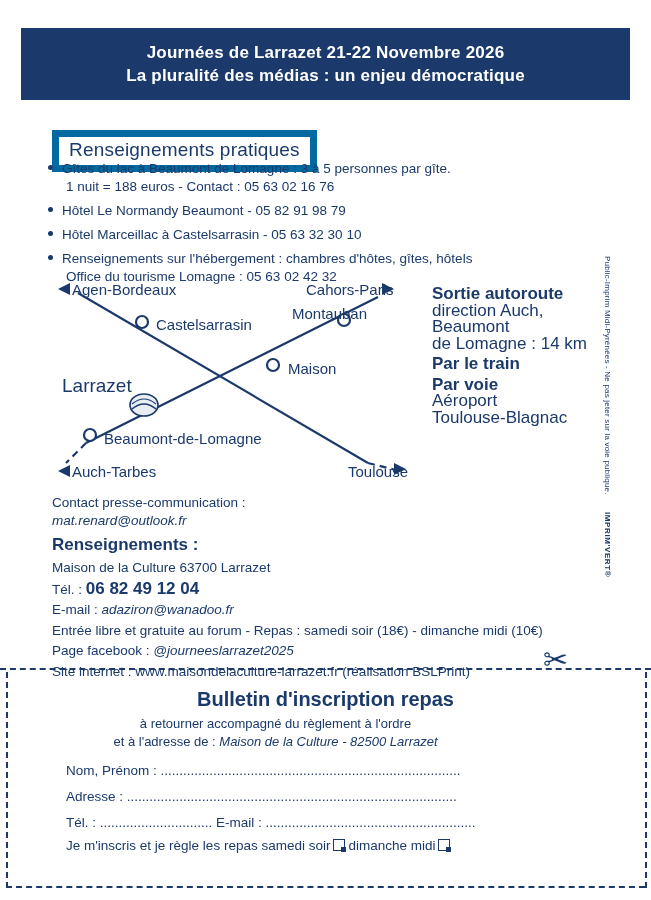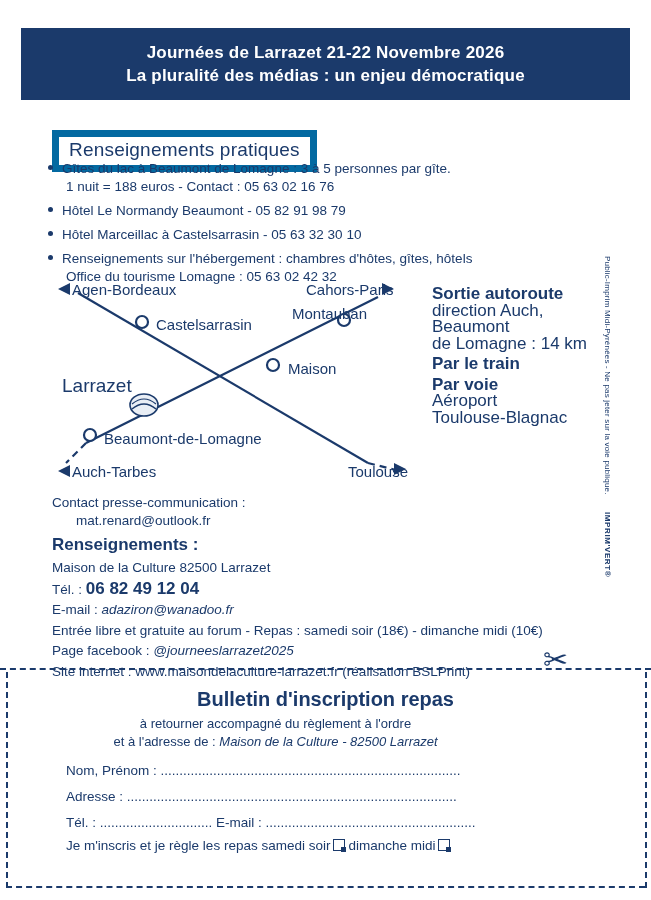--- a/index.html
+++ b/index.html
@@ -145,21 +145,21 @@
   }
   
   .contact-press {
     position: absolute;
     left: 52px;
     top: 494px;
     font-size: 13.5px;
     line-height: 18px;
   }
   .contact-press .mail {
-    margin-left: 24px;
+    font-style: italic;
   }
   .renseignements2 {
     position: absolute;
     left: 52px;
     top: 535px;
     font-size: 17px;
     font-weight: bold;
   }
   .contact-block {
     position: absolute;
@@ -353,21 +353,21 @@
   <div class="side-brand">IMPRIM'VERT®</div>
 
   <div class="contact-press">
     <div>Contact presse-communication :</div>
     <div class="mail">mat.renard@outlook.fr</div>
   </div>
 
   <div class="renseignements2">Renseignements :</div>
 
   <div class="contact-block">
-    <div>Maison de la Culture 82500 Larrazet</div>
+    <div>Maison de la Culture 63700 Larrazet</div>
     <div>
       <span>Tél. : </span><span class="tel-num">06 82 49 12 04</span>
     </div>
     <div>
       <span>E-mail : </span><span class="ital">adaziron@wanadoo.fr</span>
     </div>
     <div>Entrée libre et gratuite au forum - Repas : samedi soir (18€) - dimanche midi (10€)</div>
     <div>
       <span>Page facebook : </span><span class="ital">@journeeslarrazet2025</span>
     </div>

